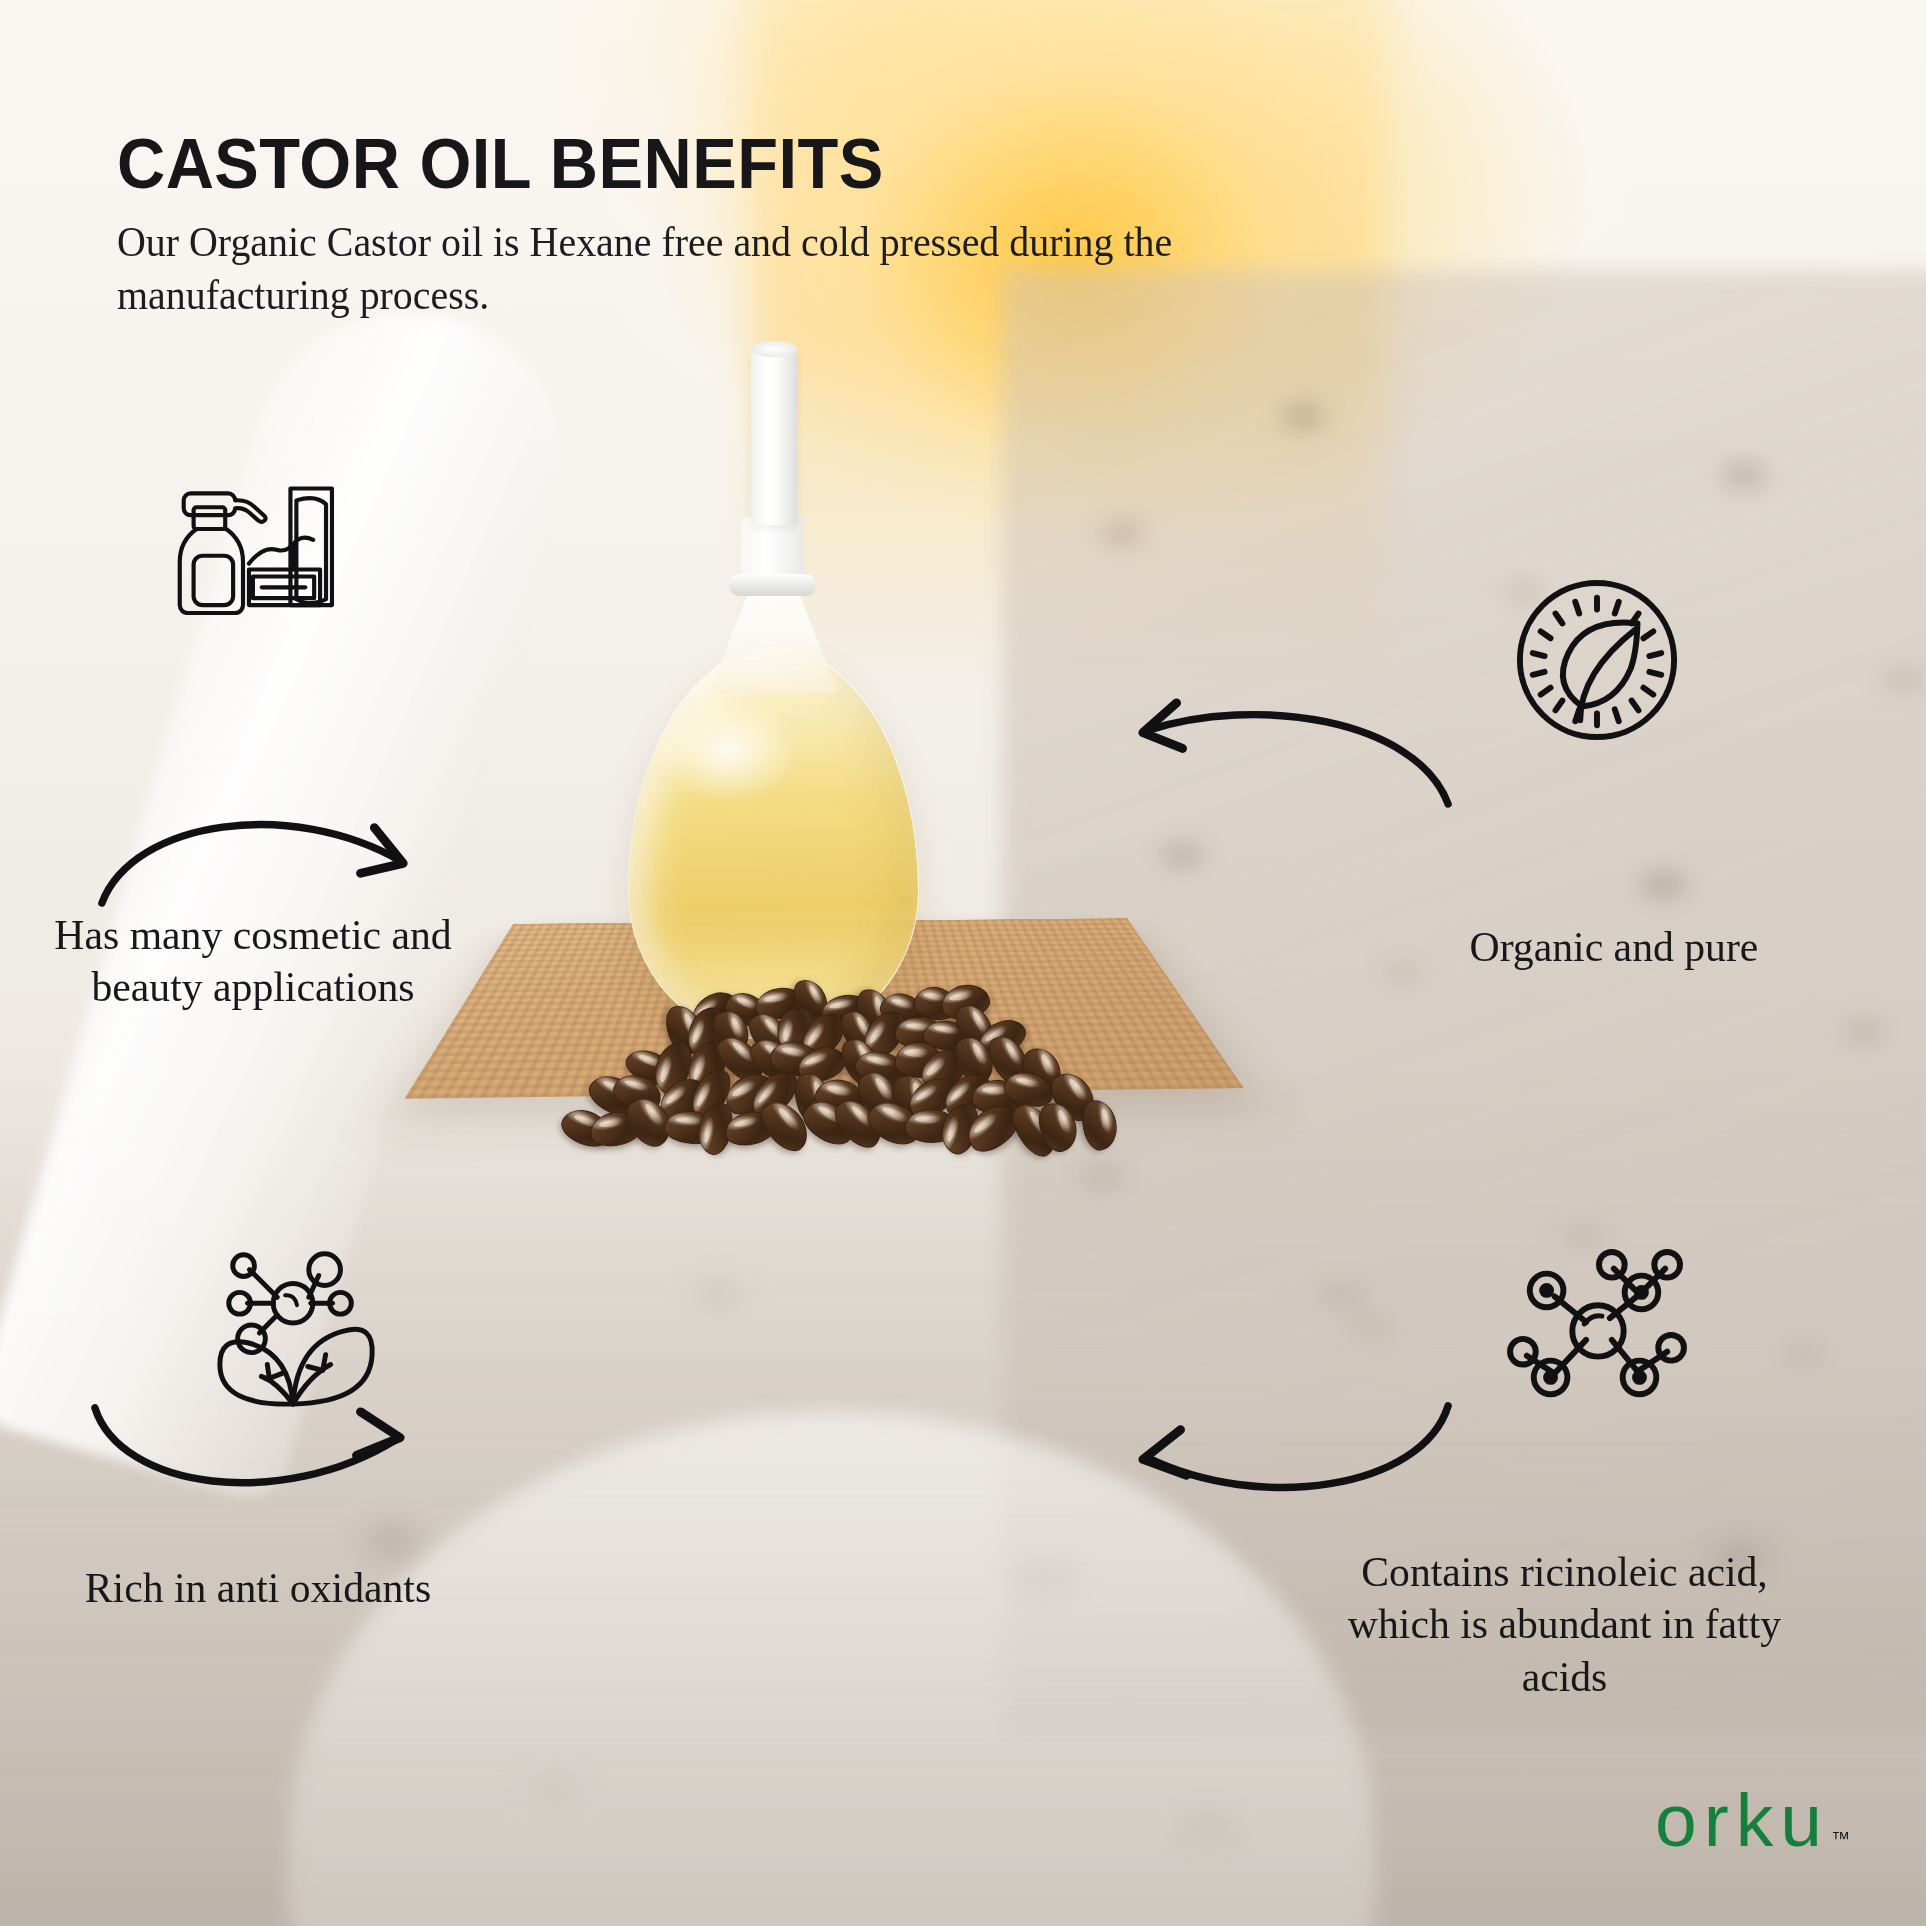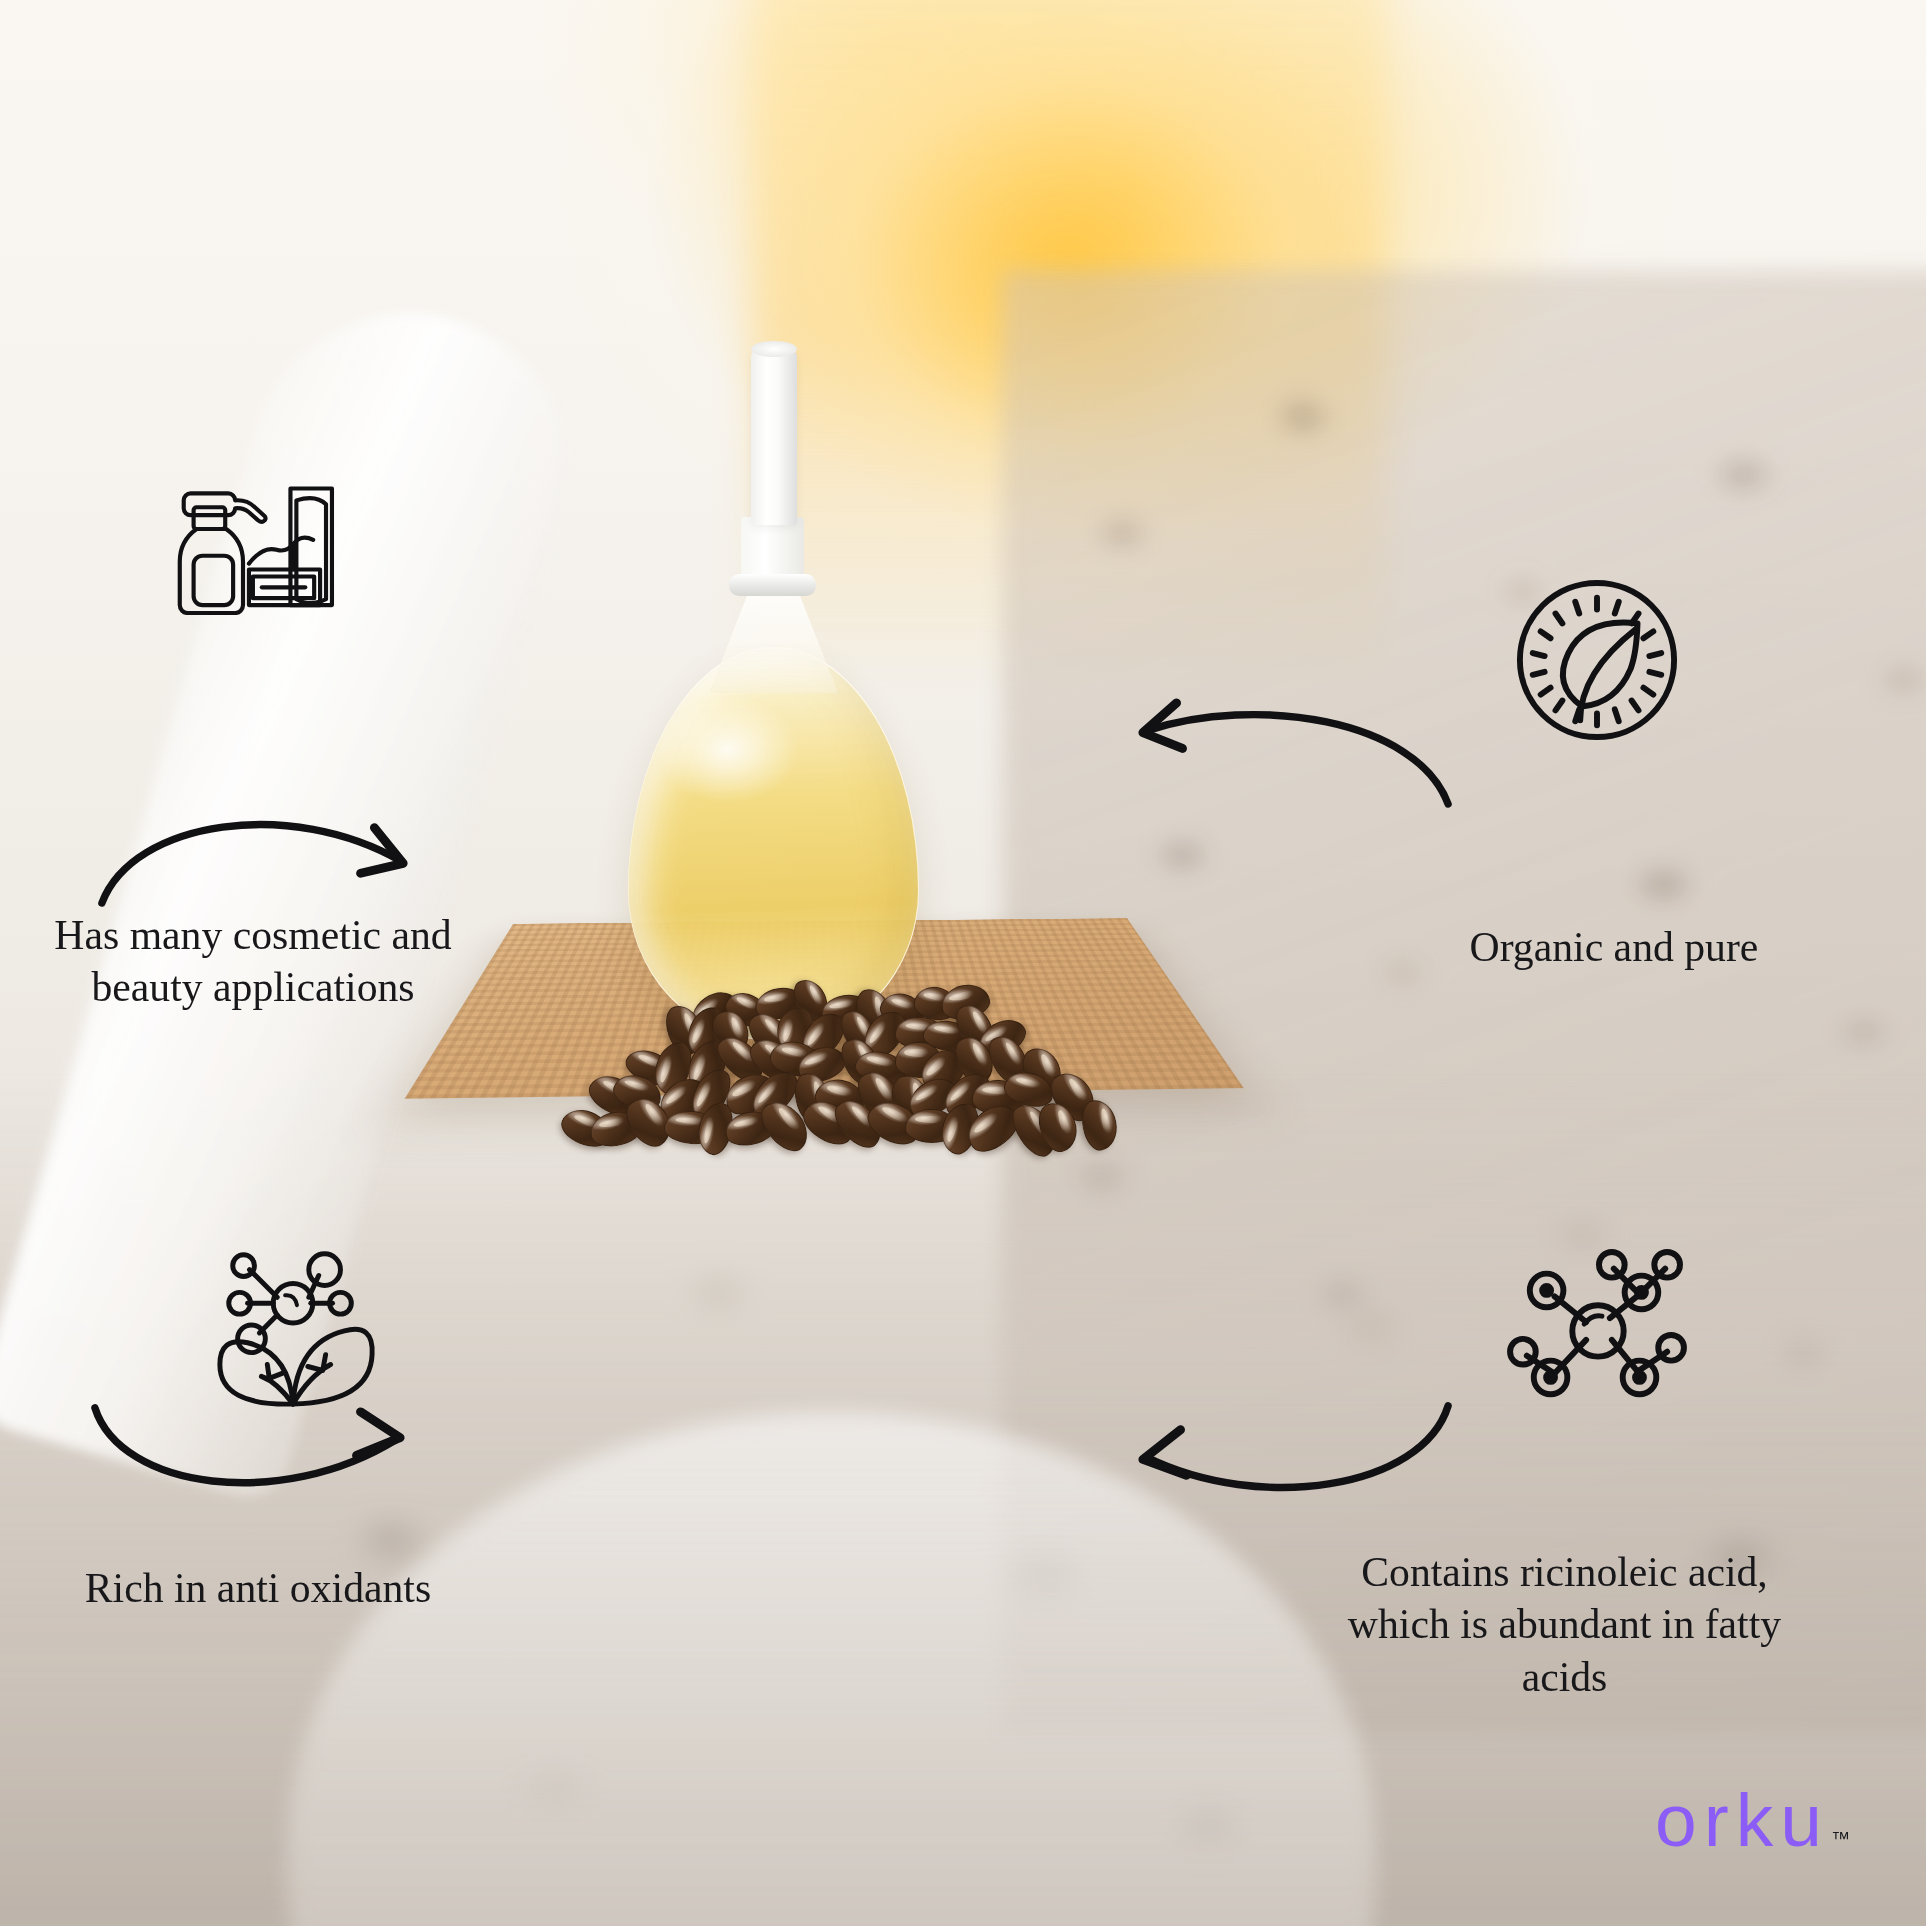--- a/index.html
+++ b/index.html
@@ -207,21 +207,21 @@
   
   .logo {
     position: absolute; right: 77px; bottom: 69px;
     display: flex; align-items: flex-end;
   }
   .logo-word {
     font-family: "Liberation Sans", "DejaVu Sans", sans-serif;
     font-size: 75px;
     font-weight: 300;
     letter-spacing: 7px;
-    color: #8b5cf6;
+    color: #15803d;
     line-height: 1;
   }
   .logo-tm {
     font-family: "Liberation Sans", "DejaVu Sans", sans-serif;
     font-size: 19px;
     color: #1b1b1e;
     margin-left: 2px;
     margin-bottom: 8px;
     letter-spacing: 0;
   }
@@ -231,20 +231,24 @@
 
 <div id="page">
 
   <div class="bg-base"></div>
   <div class="bg-jar"></div>
   <div class="bg-beans-right"></div>
   <div class="bg-beans-bottom"></div>
   <div class="bg-bowl"></div>
   <div class="bg-pestle"></div>
 
+  <div class="header">
+    <h1 class="title">CASTOR OIL BENEFITS</h1>
+    <p class="subtitle">Our Organic Castor oil is Hexane free and cold pressed during the manufacturing process.</p>
+  </div>
 
   <div class="product">
     <div class="burlap"></div>
 
     <div class="bottle-wrap">
       <div class="bottle-body"></div>
       <div class="bottle-shoulder"></div>
       <div class="bottle-neck"></div>
       <div class="bottle-collar"></div>
       <div class="bottle-cap"></div>

